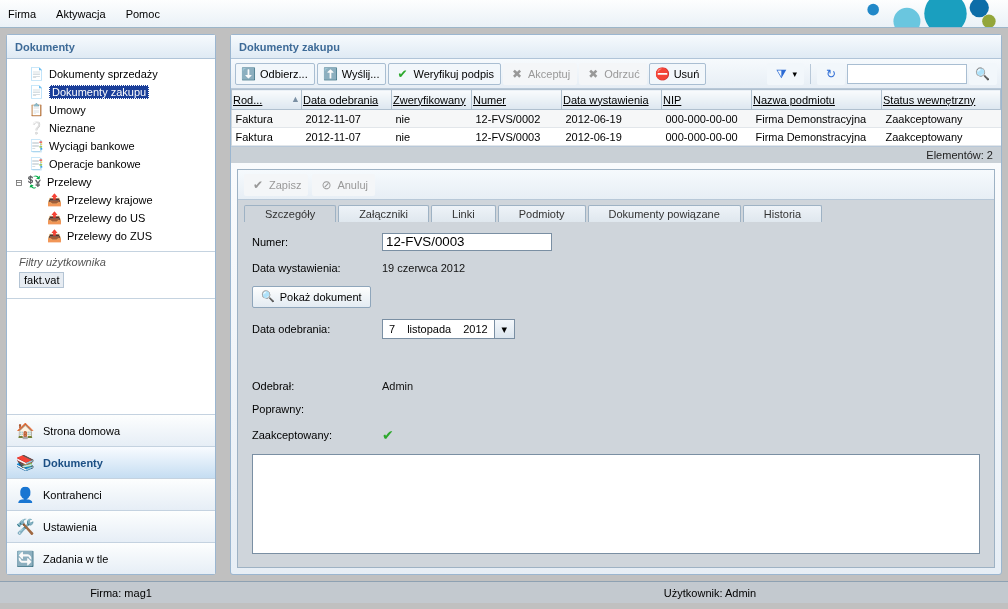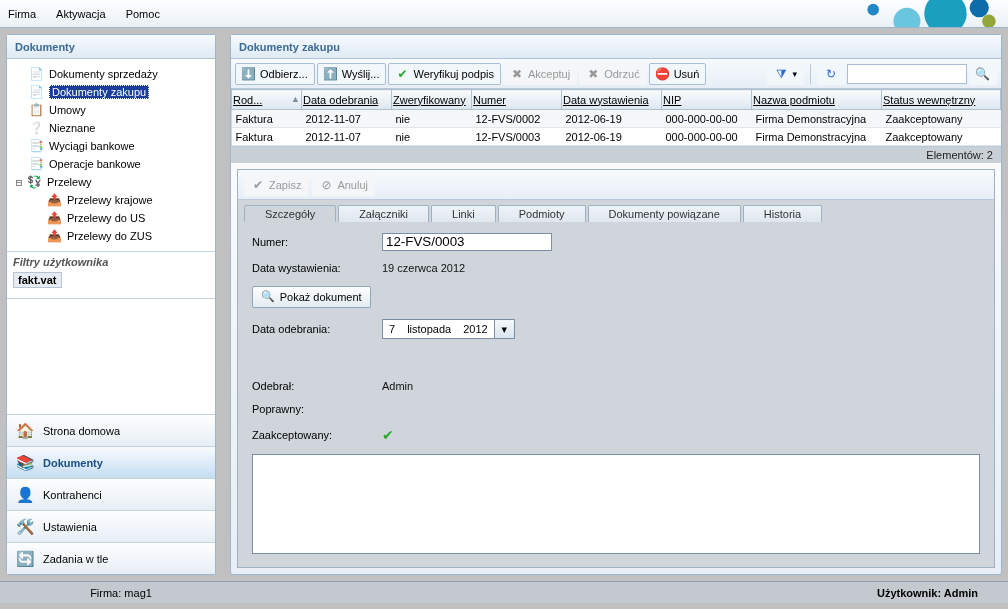--- a/index.html
+++ b/index.html
@@ -58,24 +58,23 @@
     background: #fff;
     border-bottom:1px solid #c5d3e0;
   }
   .tree .row { display:flex; align-items:center; height:18px; padding:0 2px;}
   .tree .row.pad1 { padding-left: 18px; }
   .tree .row.pad2 { padding-left: 36px; }
   .tree .icon { width:16px; height:16px; display:inline-flex; align-items:center; justify-content:center; margin-right:4px; font-size:12px;}
   .tree .sel span.lbl { background:#1a3e99; color:#fff; padding:0 2px; border:1px dotted #fff;}
   .tree .exp { width:12px; text-align:center; color:#666; margin-right:2px; font-family:monospace; cursor:default;}
   .filters {
-    padding: 4px 6px 10px 6px;
+    padding: 4px 6px 10px 12px;
     background:#fff;
     border-bottom:1px solid #c5d3e0;
-    font-weight:bold;
   }
   .filters .title { font-style:italic; color:#555; margin-bottom:4px;}
   .filters .chip { background:#e7ecf2; border:1px solid #b4c4d4; padding:1px 4px; display:inline-block;}
   .navbar { margin-top:auto; }
   .nav-item {
     height:32px; display:flex; align-items:center; gap:8px;
     padding:0 10px; border-top:1px solid #c4d2e0;
     background:linear-gradient(#fdfefe,#e6eef6); cursor:default;
   }
   .nav-item.active { background:linear-gradient(#f8fbff,#c5ddf2); font-weight:bold; color:#1b4f84;}
@@ -393,14 +392,14 @@
         <div><span class="green-check">✔</span></div>
 
         <div class="full"><textarea class="big-textarea" style=""></textarea></div>
       </div>
     </div>
   </div>
 </div>
 
 <div class="statusbar">
   <span class="cell" style="width:230px;text-align:center">Firma: mag1</span>
-  <span class="cell" style="flex:1;text-align:right; padding-left:200px;font-weight:bold;">Użytkownik: Admin</span>
+  <span class="cell" style="flex:1;text-align:center; padding-left:200px;">Użytkownik: Admin</span>
 </div>
 
 </body></html>

